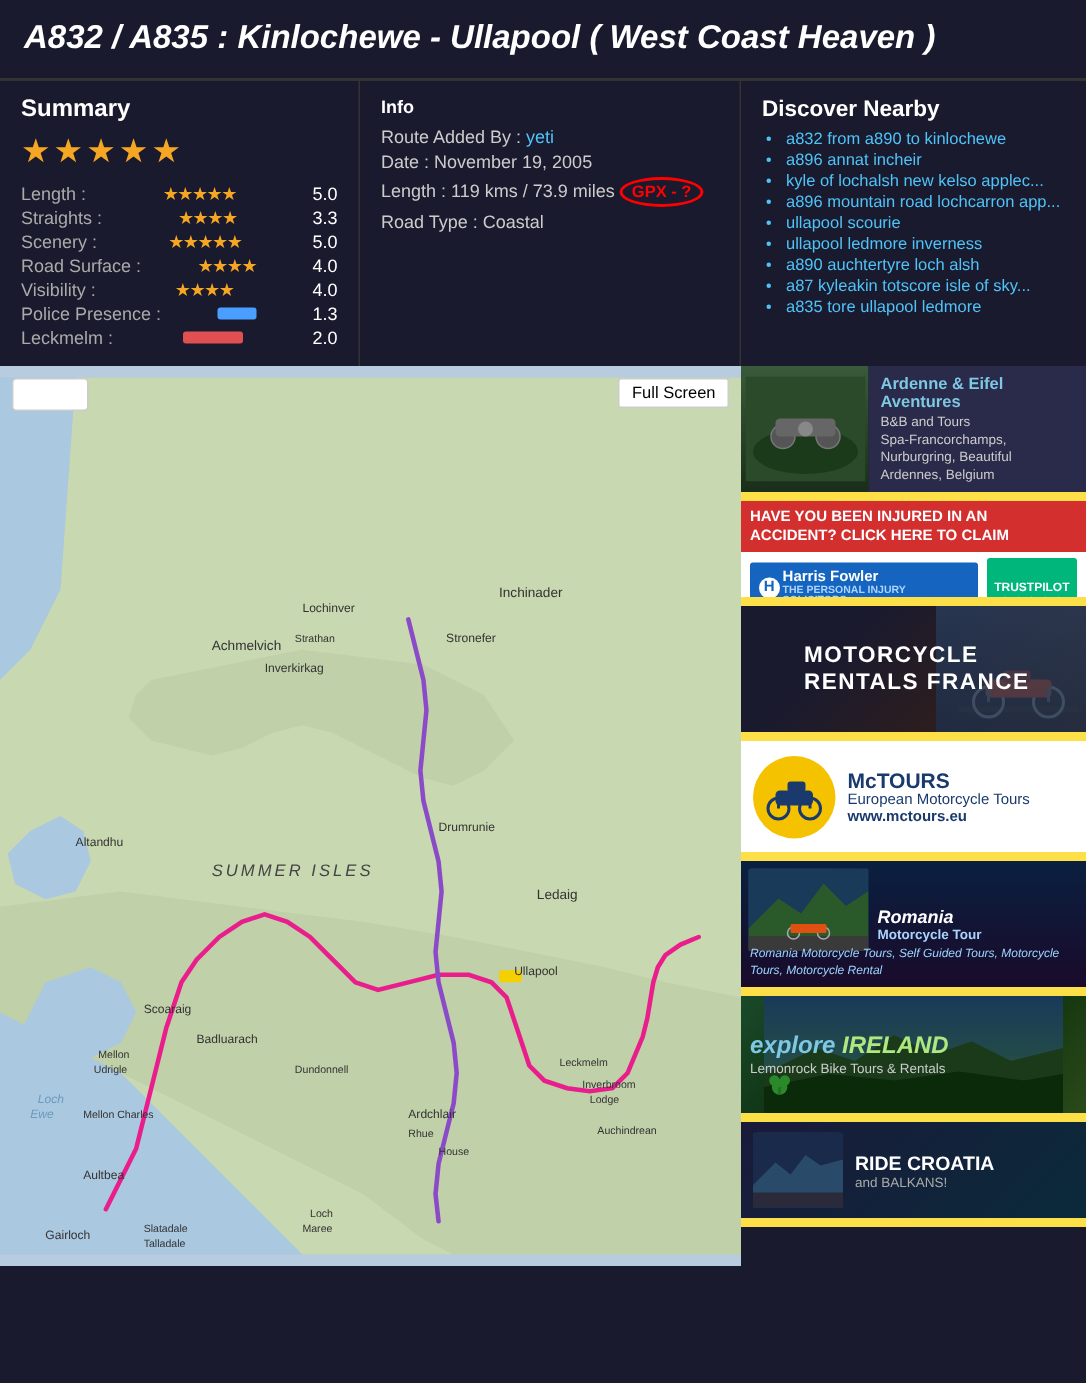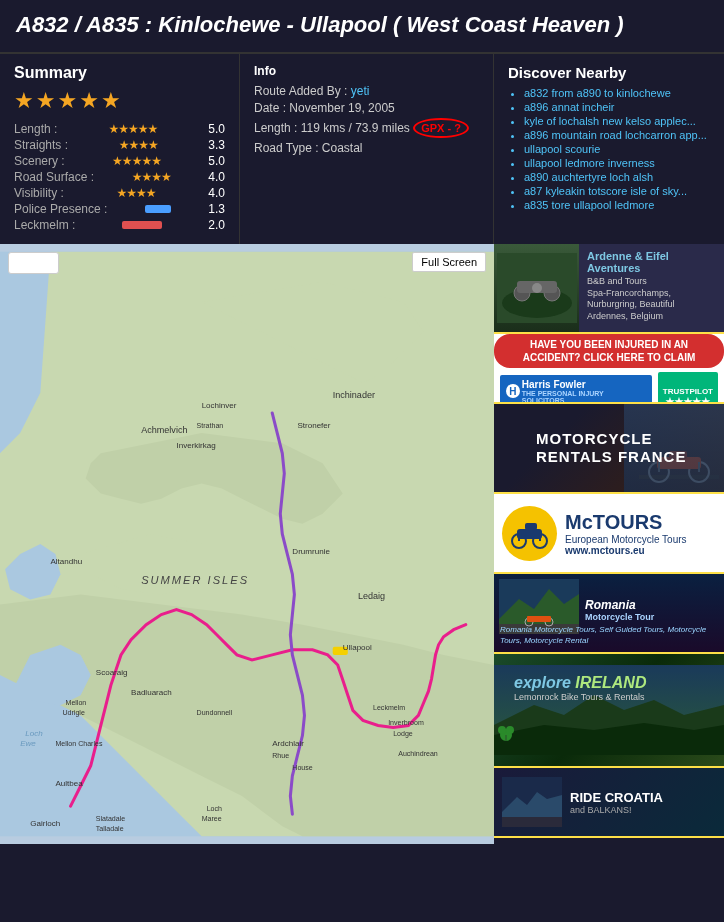--- a/index.html
+++ b/index.html
@@ -184,21 +184,21 @@
       width: 230px;
       background: #1a1a2e;
       display: flex;
       flex-direction: column;
       gap: 0;
       overflow-y: auto;
     }
 
     .ad-card {
       background: #222;
-      border-bottom: 2px solid #fde047;
+      border-bottom: 6px solid #fde047;
       overflow: hidden;
       flex-shrink: 0;
     }
 
     
     .ardenne-card {
       display: flex;
       align-items: stretch;
       height: 90px;
     }
@@ -240,23 +240,22 @@
       height: 70px;
       display: flex;
       flex-direction: column;
     }
     .harris-top {
       background: #d32f2f;
       color: #fff;
       font-size: 10px;
       font-weight: bold;
       padding: 4px 6px;
-      text-align: center;
+      text-align: left;
       line-height: 1.3;
-      border-radius: 16px;
     }
     .harris-bottom {
       display: flex;
       align-items: center;
       padding: 4px 6px;
       gap: 6px;
       flex: 1;
     }
     .harris-logo {
       background: #1565c0;
@@ -351,63 +350,63 @@
       height: 55px;
       background: #f5c200;
       border-radius: 50%;
       display: flex;
       align-items: center;
       justify-content: center;
       flex-shrink: 0;
     }
     .mctours-text h3 {
       color: #1a3a6e;
-      font-size: 20px;
+      font-size: 14px;
       font-weight: bold;
     }
     .mctours-text p {
       color: #1a3a6e;
       font-size: 10px;
     }
     .mctours-text .url {
       color: #1a3a6e;
       font-size: 10px;
       font-weight: bold;
     }
 
     
     .romania-card {
-      height: 80px;
+      height: 90px;
       background: linear-gradient(135deg, #1a3a5c, #2d1a3a);
       position: relative;
       overflow: hidden;
     }
     .romania-bg {
       position: absolute;
       inset: 0;
       background: linear-gradient(to bottom, #0a2040 0%, #1a0a2a 100%);
     }
     .romania-content {
       position: absolute;
       inset: 0;
       display: flex;
       flex-direction: column;
       justify-content: flex-end;
       padding: 6px;
     }
 
     
     .ireland-card {
-      height: 114px;
+      height: 84px;
       background: linear-gradient(135deg, #1a3a1a, #2d4a1a);
       position: relative;
       overflow: hidden;
       display: flex;
-      align-items: flex-start;
-      padding: 20px;
+      align-items: center;
+      padding: 6px;
     }
     .ireland-bg {
       position: absolute;
       inset: 0;
       background: linear-gradient(to bottom, #1a4a1a, #0a2a0a);
     }
     .ireland-text {
       position: relative;
       z-index: 2;
     }

